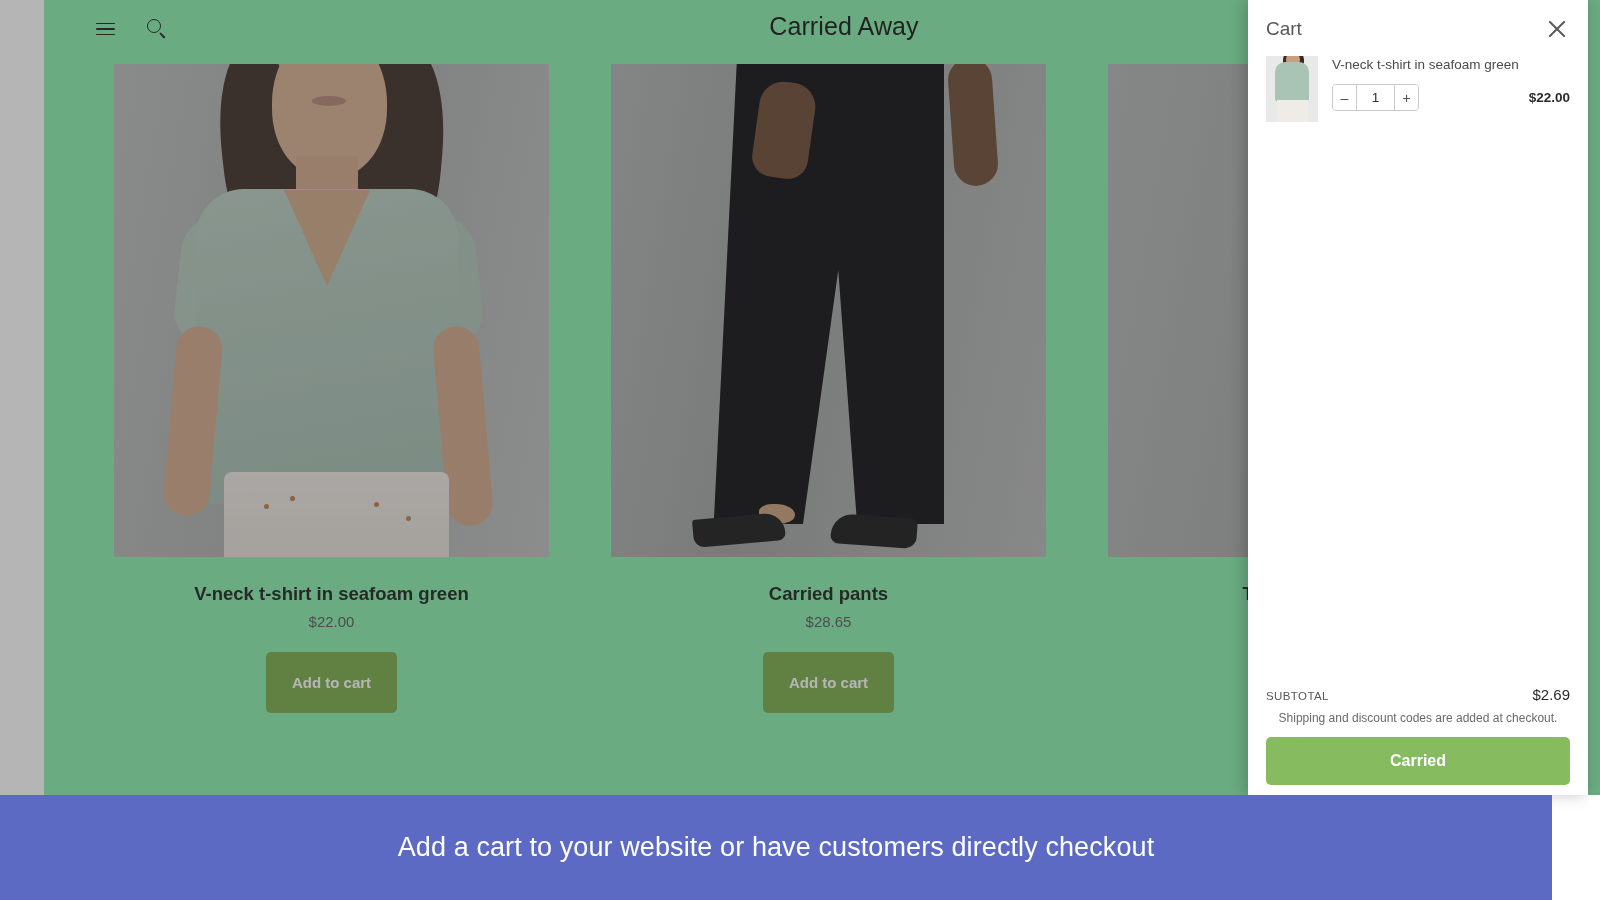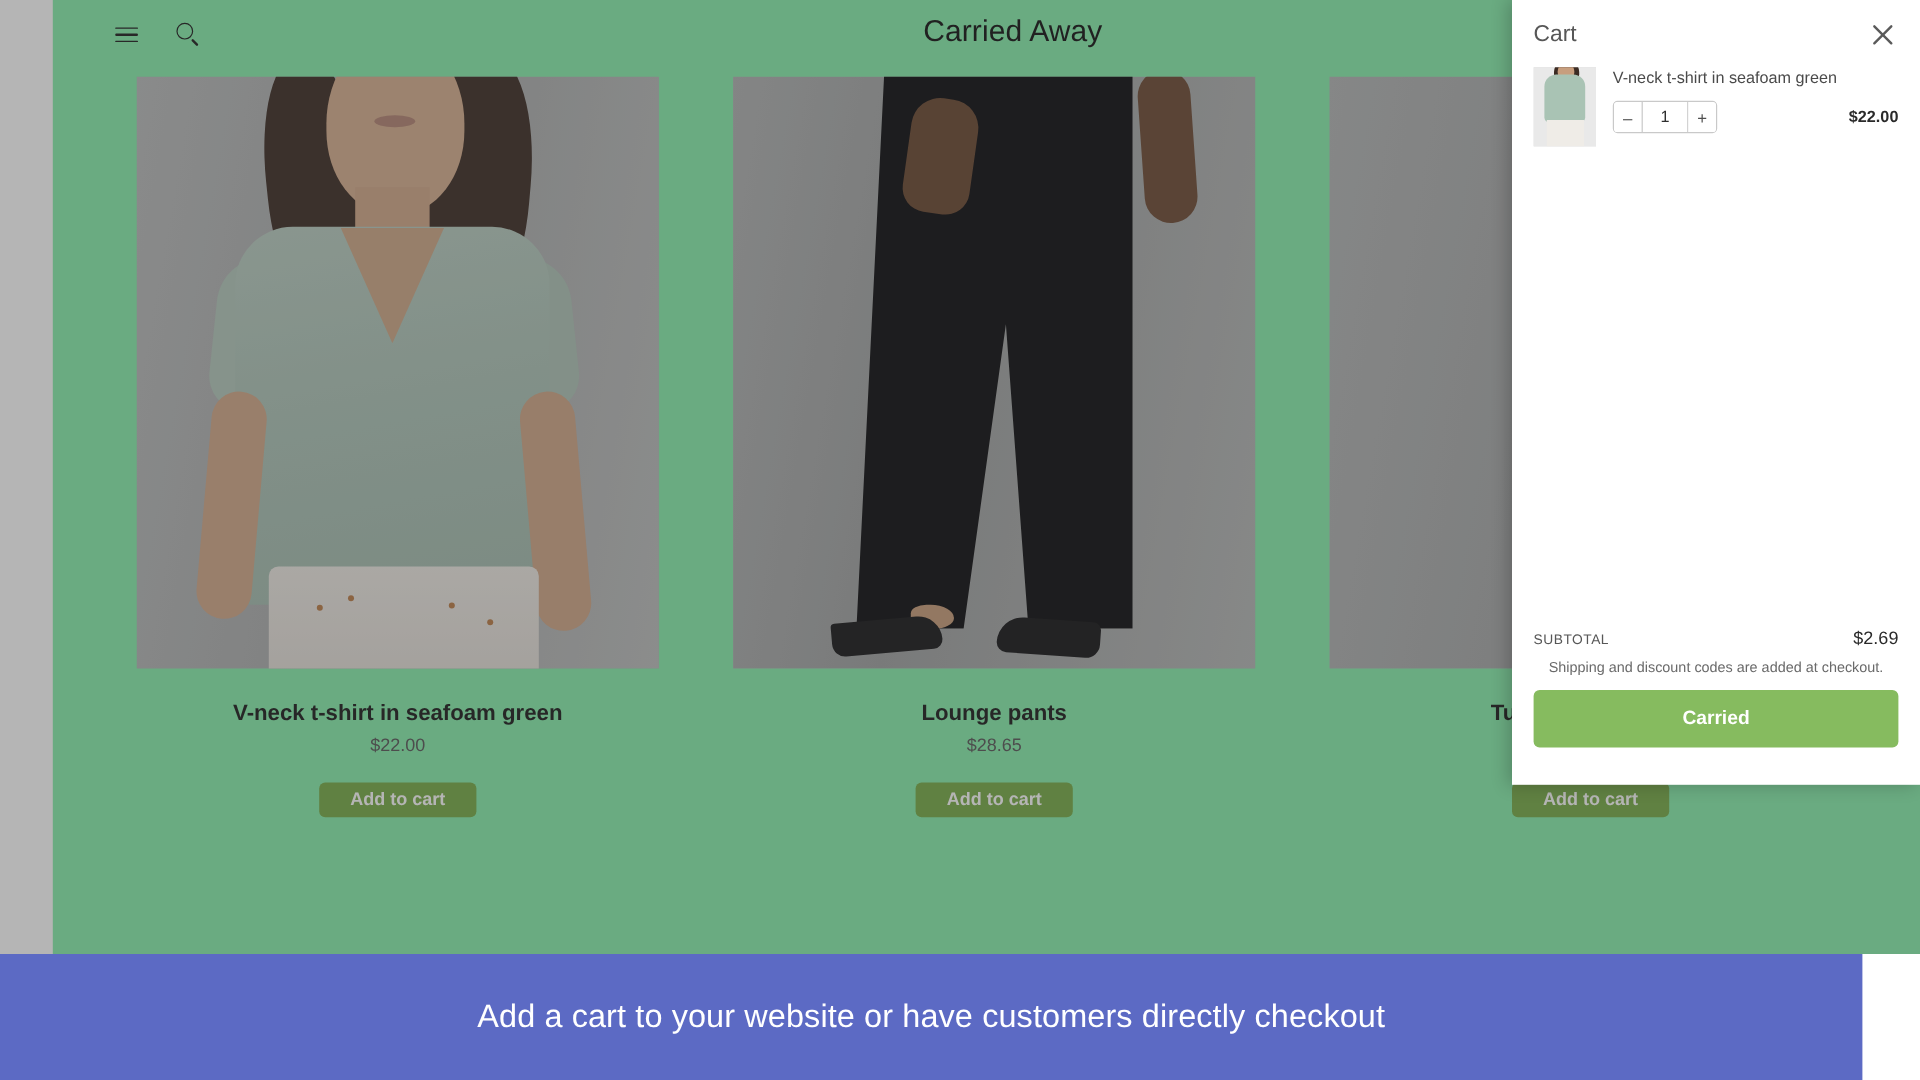--- a/index.html
+++ b/index.html
@@ -80,21 +80,21 @@
     white-space: nowrap;
   }
   .product-price {
     margin-top: 8px;
     text-align: center;
     font-size: 15px; color: #585858;
   }
   .add-to-cart {
     display: block;
     margin: 22px auto 0 auto;
-    padding: 6px 26px;
+    padding: 22px 26px;
     min-width: 118px;
     background: #77ac46;
     color: #ffffff;
     font-size: 15px; font-weight: 700;
     border: none; border-radius: 5px;
     cursor: pointer;
     font-family: "Liberation Sans", sans-serif;
   }
 
   
@@ -170,22 +170,22 @@
   
   .scrim {
     position: absolute; left: 0; top: 0;
     width: 1600px; height: 795px;
     background: rgba(60,60,60,0.38);
     pointer-events: none;
   }
 
   
   .cart-drawer {
-    position: absolute; right: 0; top: 0;
-    width: 340px; height: 654px;
+    position: absolute; right: 12px; top: 0;
+    width: 340px; height: 795px;
     background: #ffffff;
     box-shadow: -3px 0 14px rgba(0,0,0,0.22);
     display: flex; flex-direction: column;
   }
   .cart-header {
     position: relative;
     display: flex; align-items: center; justify-content: space-between;
     padding: 16px 18px 10px 18px;
   }
   .cart-title { font-size: 19px; color: #575757; font-weight: 400; }
@@ -240,21 +240,21 @@
   .stepper .qty {
     width: 39px; text-align: center;
     border-left: 1px solid #c9c9c9; border-right: 1px solid #c9c9c9;
     font-size: 13.5px; color: #2e2e2e;
     display: flex; align-items: center; justify-content: center;
   }
   .cart-item-price {
     font-size: 13.5px; font-weight: 700; color: #2a2a2a; white-space: nowrap;
   }
 
-  .cart-footer { flex: 0 0 auto; padding: 0 18px 31px 18px; }
+  .cart-footer { flex: 0 0 auto; padding: 0 18px 10px 18px; }
   .subtotal-row {
     display: flex; align-items: baseline; justify-content: space-between;
     padding-bottom: 2px;
   }
   .subtotal-label {
     font-size: 11.5px; color: #575757; letter-spacing: .4px; text-transform: uppercase;
   }
   .subtotal-value { font-size: 15px; color: #2a2a2a; }
   .cart-note {
     text-align: center;
@@ -339,21 +339,21 @@
       <div class="product-card">
         <div class="product-image">
           <div class="ph ph-bg-2"></div>
           <div class="m2-arm-r"></div>
           <div class="m2-pants"></div>
           <div class="m2-hand-l"></div>
           <div class="m2-foot"></div>
           <div class="m2-shoe-l"></div>
             <div class="m2-shoe-r"></div>
         </div>
-        <div class="product-name">Lounge pants</div>
+        <div class="product-name">Carried pants</div>
         <div class="product-price">$28.65</div>
         <button class="add-to-cart">Add to cart</button>
       </div>
 
       <div class="product-card">
         <div class="product-image">
           <div class="ph ph-bg-3"></div>
           <div class="m3-leg"></div>
           <div class="m3-ankle"></div>
           <div class="m3-shoe"></div>

